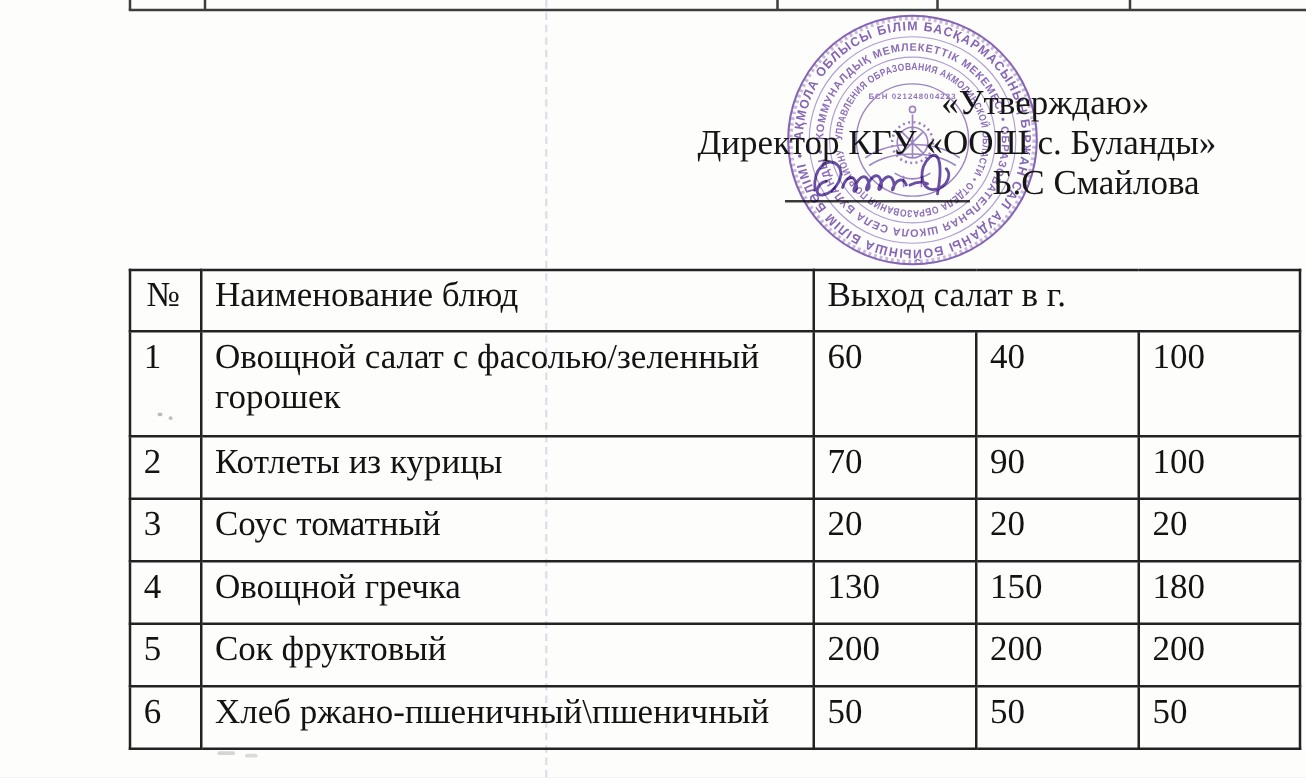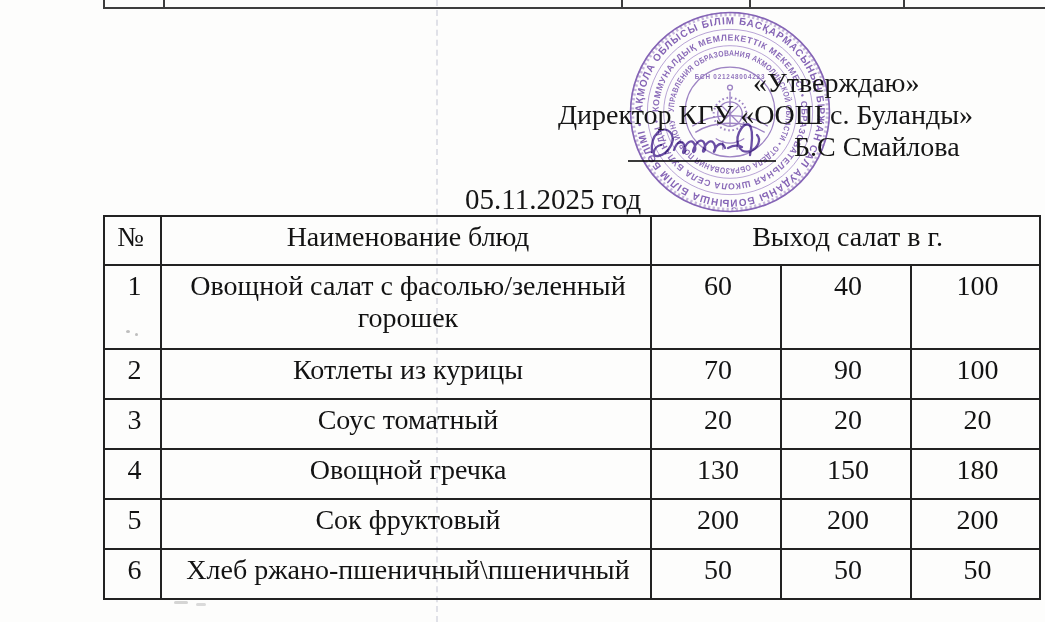--- a/index.html
+++ b/index.html
@@ -26,21 +26,21 @@
     fill:#7c58b2;}
   .signature-svg{position:absolute;left:600px;top:110px;width:220px;height:70px;
     mix-blend-mode:multiply;}
   
   table.menu{
     position:absolute;left:103px;top:215px;width:936px;height:370px;
     border-collapse:collapse;table-layout:fixed;
     font-size:28px;line-height:32px;color:#131313;
   }
   table.menu th,table.menu td{
-    border:2px solid #222;vertical-align:top;text-align:center;
+    border:2px solid #222;vertical-align:top;text-align:left;
     padding:4px 6px 2px 10px;font-weight:normal;overflow:hidden;
   }
   table.menu thead th{height:41px;}
   table.menu tbody tr.tall td{height:76px;}
   table.menu tbody tr td{height:42px;}
   .c-num{text-align:left;}
 </style>
 </head>
 <body>
 
@@ -103,21 +103,20 @@
          M128,38 c6,-3 10,-3 14,-1
          M150,45 C155,18 150,7 141,19 C134,29 138,45 150,41 C159,38 161,29 157,25" fill="none" stroke="#5e3f9e" stroke-width="2.3" stroke-linecap="round" opacity="0.92"></path>
   </svg>
 
   <div>
     <div class="approve-line" style="left:753px;top:68px;">«Утверждаю»</div>
     <div class="approve-line" style="left:558px;top:100px;">Директор КГУ «ООШ  с. Буланды»</div>
     <div class="approve-line" style="left:794px;top:132px;">Б.С Смайлова</div>
   </div>
 
-  <div class="date-line" style="left:465px;top:184px;">05.11.2025 год</div>
 
   <table class="menu">
     <colgroup>
       <col style="width:57px">
         <col style="width:490px">
       <col style="width:130px">
         <col style="width:130px">
         <col style="width:129px">
     </colgroup>
     <thead>

